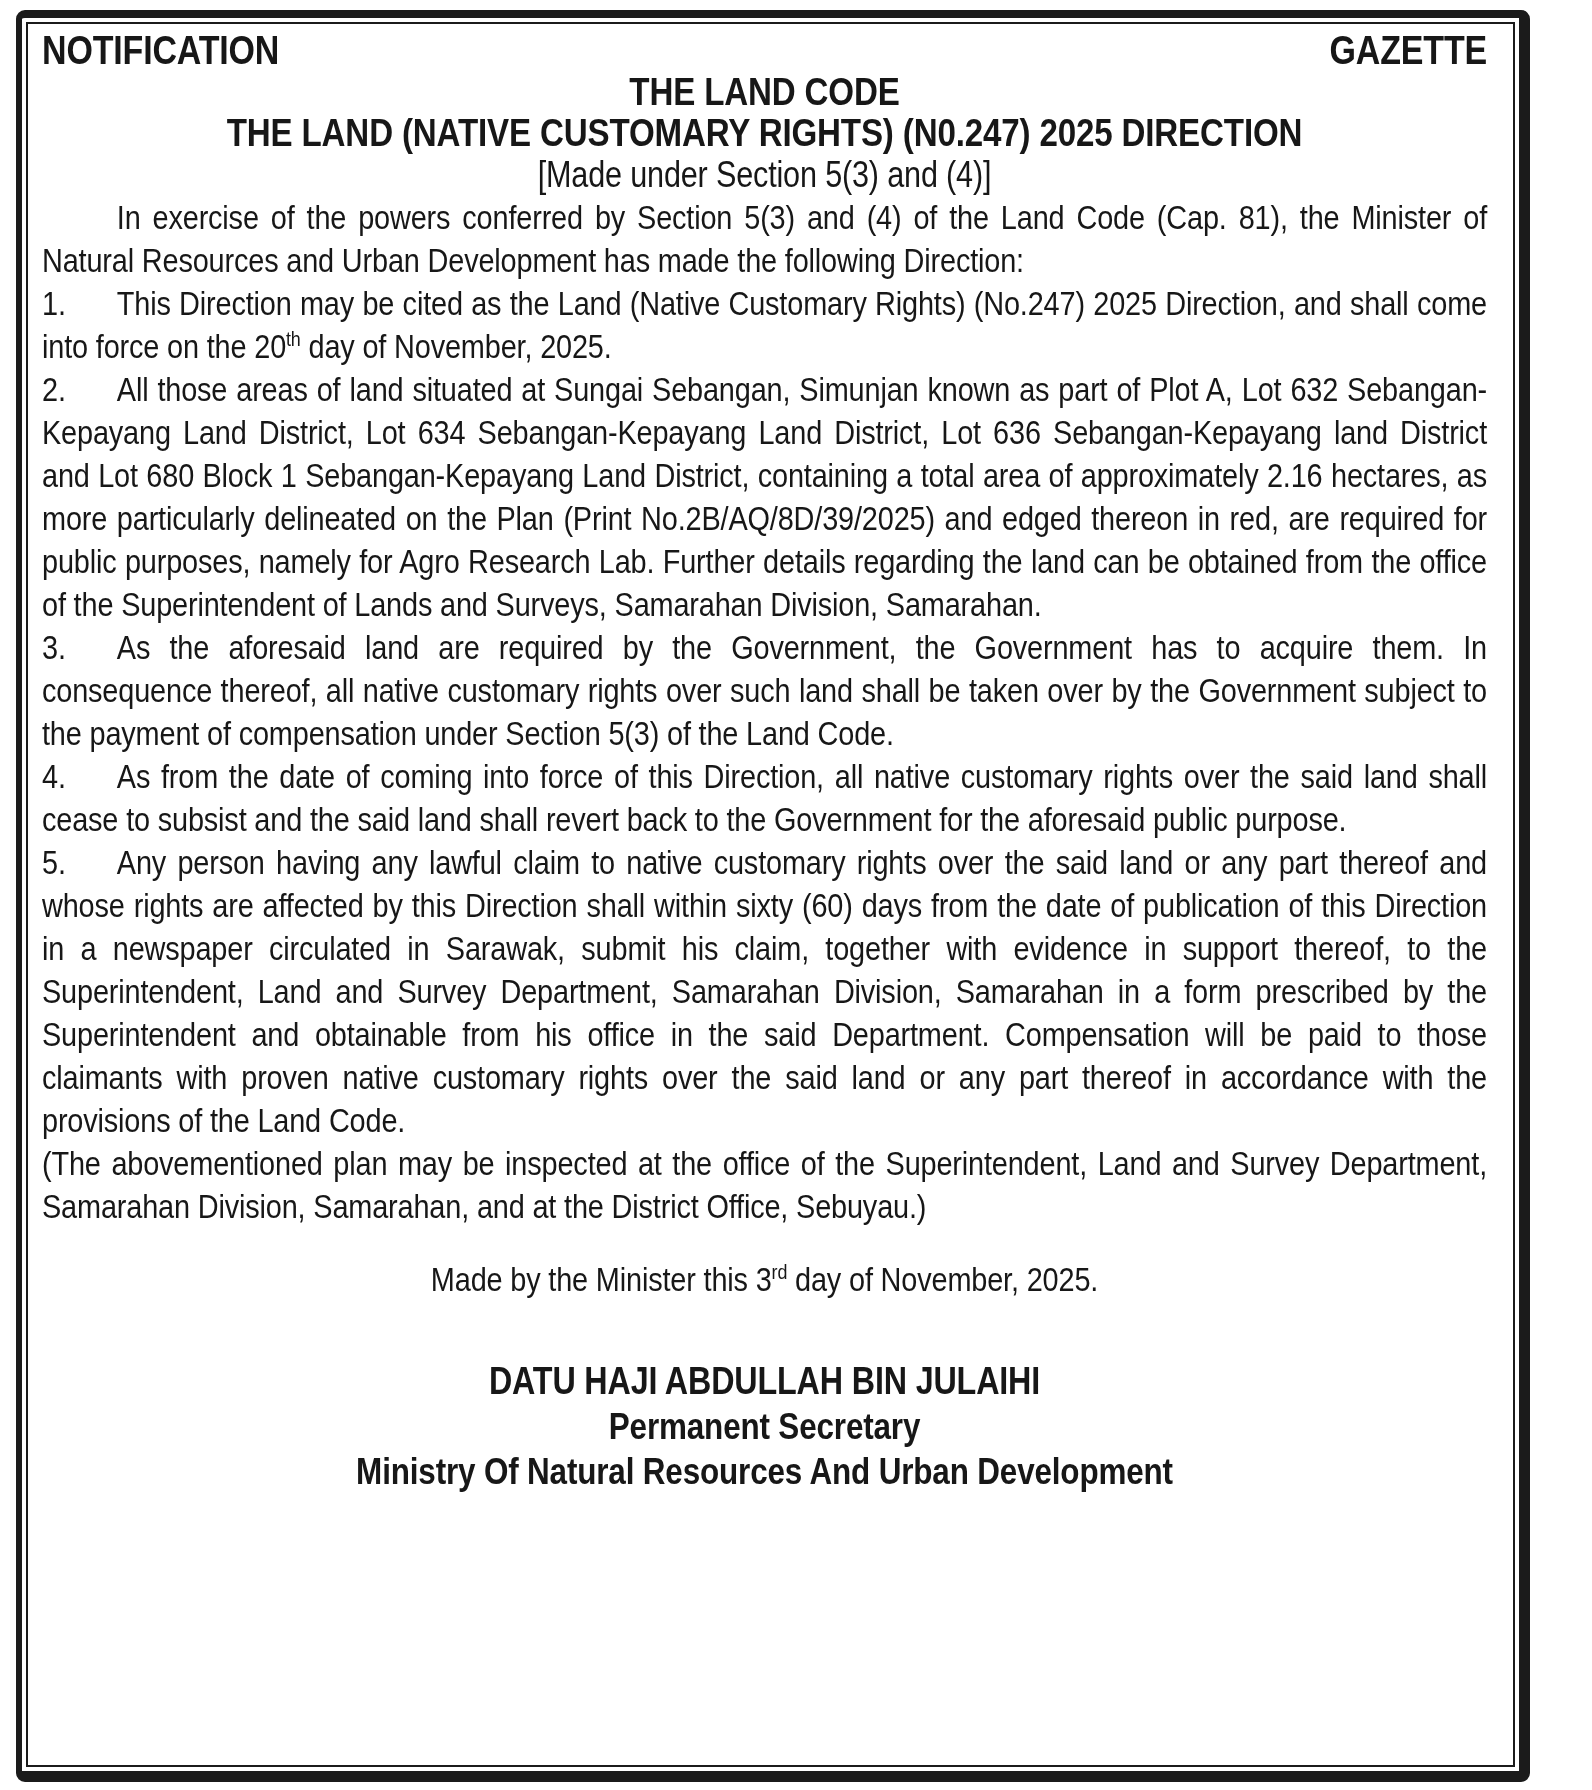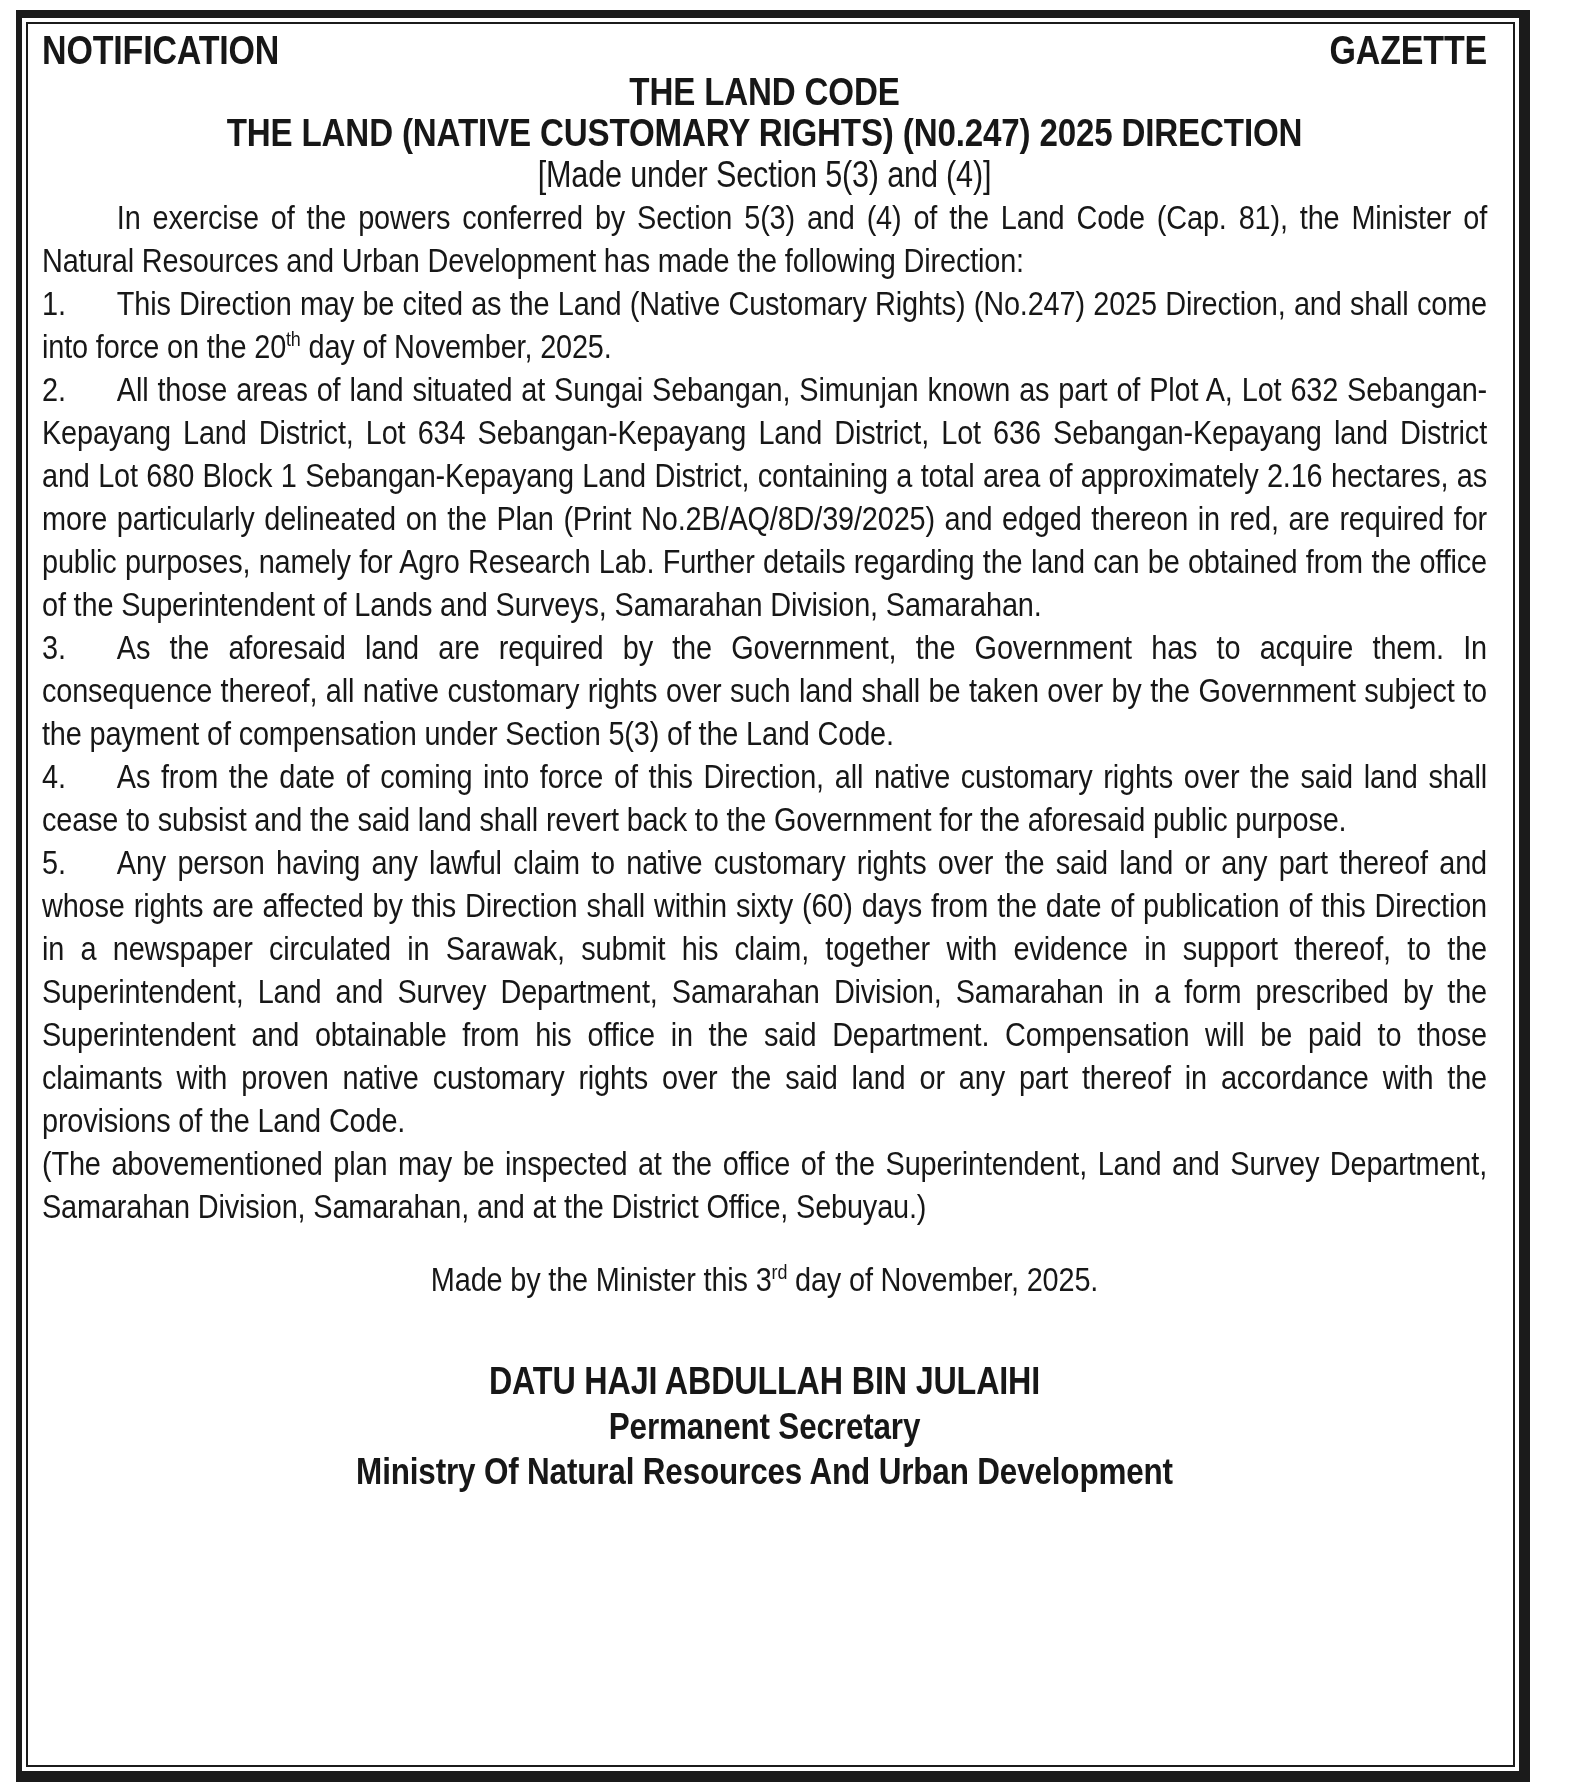--- a/index.html
+++ b/index.html
@@ -19,20 +19,21 @@
     position: absolute;
     left: 16px;
     top: 10px;
     width: 1514px;
     height: 1772px;
     box-sizing: border-box;
     border-style: solid;
     border-color: #1b1b1b;
     border-width: 8px 11px 11px 6px;
     background: #ffffff;
+    border-radius: 9px;
   }
   .doc-inner {
     position: absolute;
     inset: 4px;
     border: 2px solid #1b1b1b;
   }
   
   .content {
     position: absolute;
     left: 14px;

